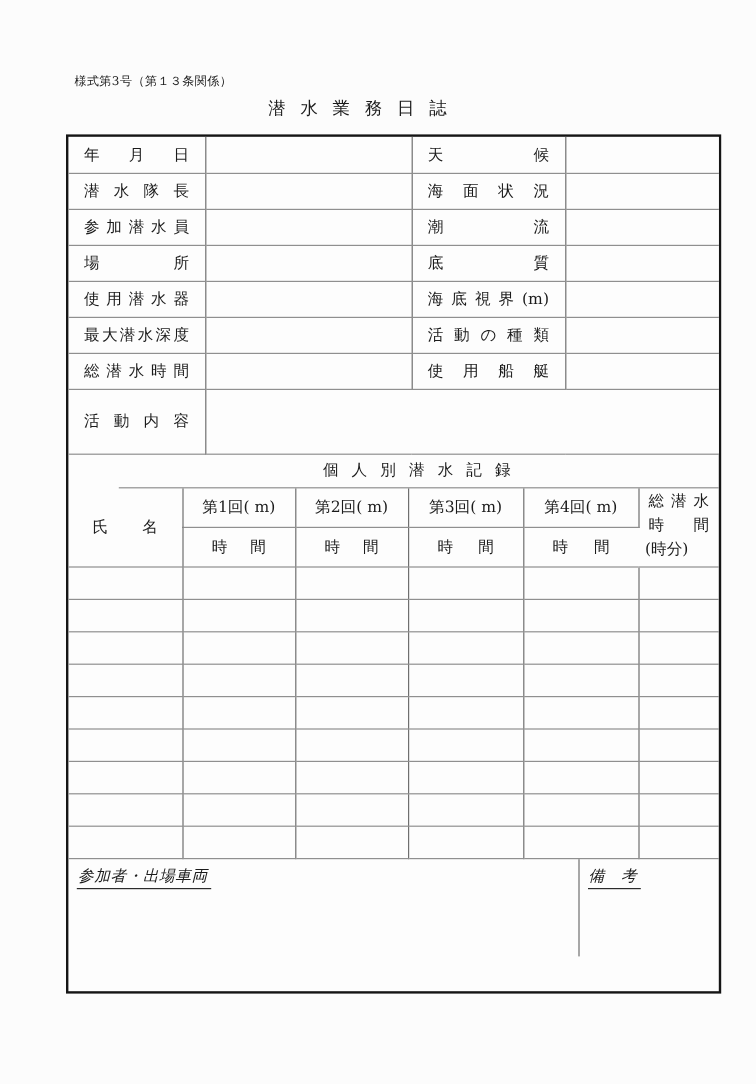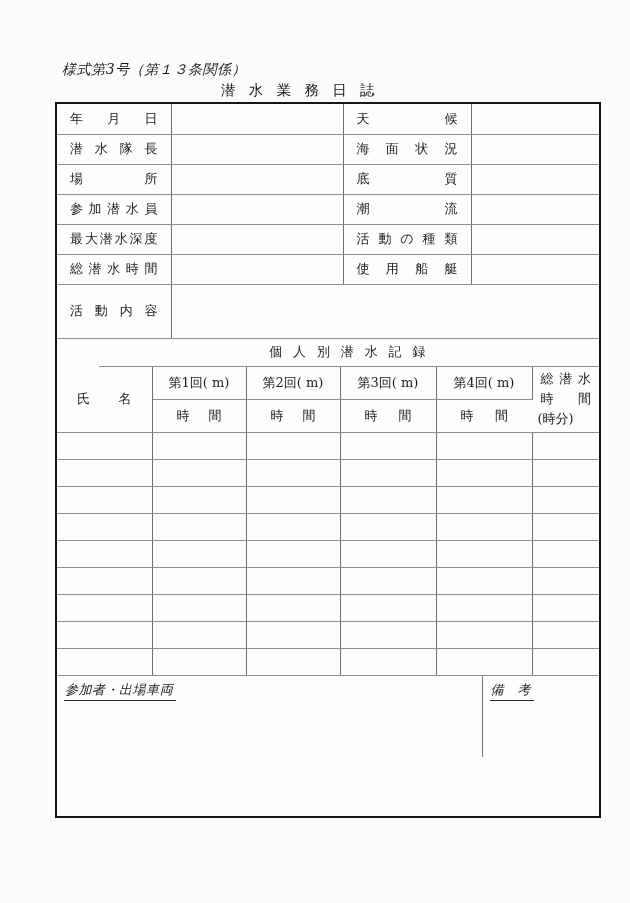--- a/index.html
+++ b/index.html
@@ -2,24 +2,24 @@
 <html lang="ja"><head>
 <meta charset="utf-8">
 <style>
   html,body{margin:0;padding:0;}
   body{
     width:630px;height:903px;background:#fcfcfc;
     font-family:"DejaVu Serif","Liberation Serif",serif;
     color:#1b1b1b;-webkit-font-smoothing:antialiased;
   }
   .page{position:relative;width:630px;height:903px;overflow:hidden;}
-  .form-no{position:absolute;left:62px;top:61px;font-size:14px;letter-spacing:.04em;font-style:italic;}
+  .form-no{position:absolute;left:62px;top:61px;font-size:10px;letter-spacing:.04em;}
   .doc-title{position:absolute;left:0;top:81px;width:600px;text-align:center;
-    font-size:14.5px;letter-spacing:.30em;}
-  .wrap{position:absolute;left:55px;top:102px;width:546px;height:716px;
+    font-size:14.5px;letter-spacing:.30em;font-family:Liberation Serif, serif;}
+  .wrap{position:absolute;left:55px;top:112px;width:546px;height:716px;
     border:2px solid #151515;box-sizing:border-box;background:#fdfdfd;}
   table{border-collapse:collapse;width:100%;table-layout:fixed;}
   td{border-right:1px solid #6f6f6f;border-bottom:1px solid #8f8f8f;
      padding:0;font-size:13px;overflow:hidden;}
   td:last-child{border-right:none;}
   
   .jl{text-align:justify;text-align-last:justify;padding:0 13px;}
   .info-tbl tr{height:30px;}
   .info-tbl tr.activity-row{height:54px;margin-top:31px;}
   .info-tbl td.val{background:#fdfdfd;}
@@ -64,29 +64,35 @@
         <td class="jl">天 候</td>
         <td class="val"></td>
       </tr>
       <tr>
         <td class="jl">潜 水 隊 長</td>
         <td class="val"></td>
         <td class="jl">海 面 状 況</td>
         <td class="val"></td>
       </tr>
       <tr>
+        <td class="jl">参 加 潜 水 員</td>
+        <td class="val"></td>
+        <td class="jl">潮 流</td>
+        <td class="val"></td>
+      </tr>
+      <tr>
         <td class="jl">場 所</td>
         <td class="val"></td>
         <td class="jl">底 質</td>
         <td class="val"></td>
       </tr>
       <tr>
-        <td class="jl">参 加 潜 水 員</td>
-        <td class="val"></td>
-        <td class="jl">潮 流</td>
+        <td class="jl">使 用 潜 水 器</td>
+        <td class="val"></td>
+        <td class="jl">海底視界(m)</td>
         <td class="val"></td>
       </tr>
       <tr>
         <td class="jl">最大潜水深度</td>
         <td class="val"></td>
         <td class="jl">活 動 の 種 類</td>
         <td class="val"></td>
       </tr>
       <tr>
         <td class="jl">総 潜 水 時 間</td>

